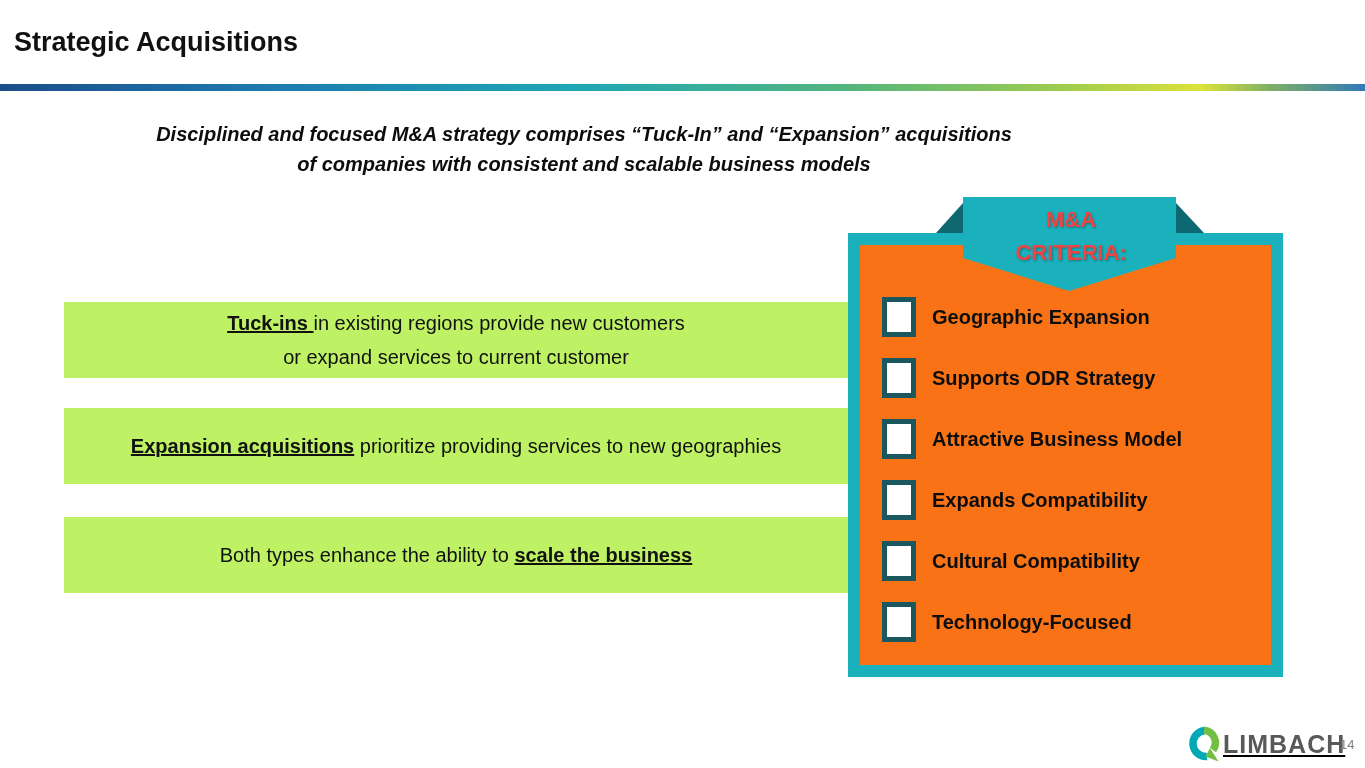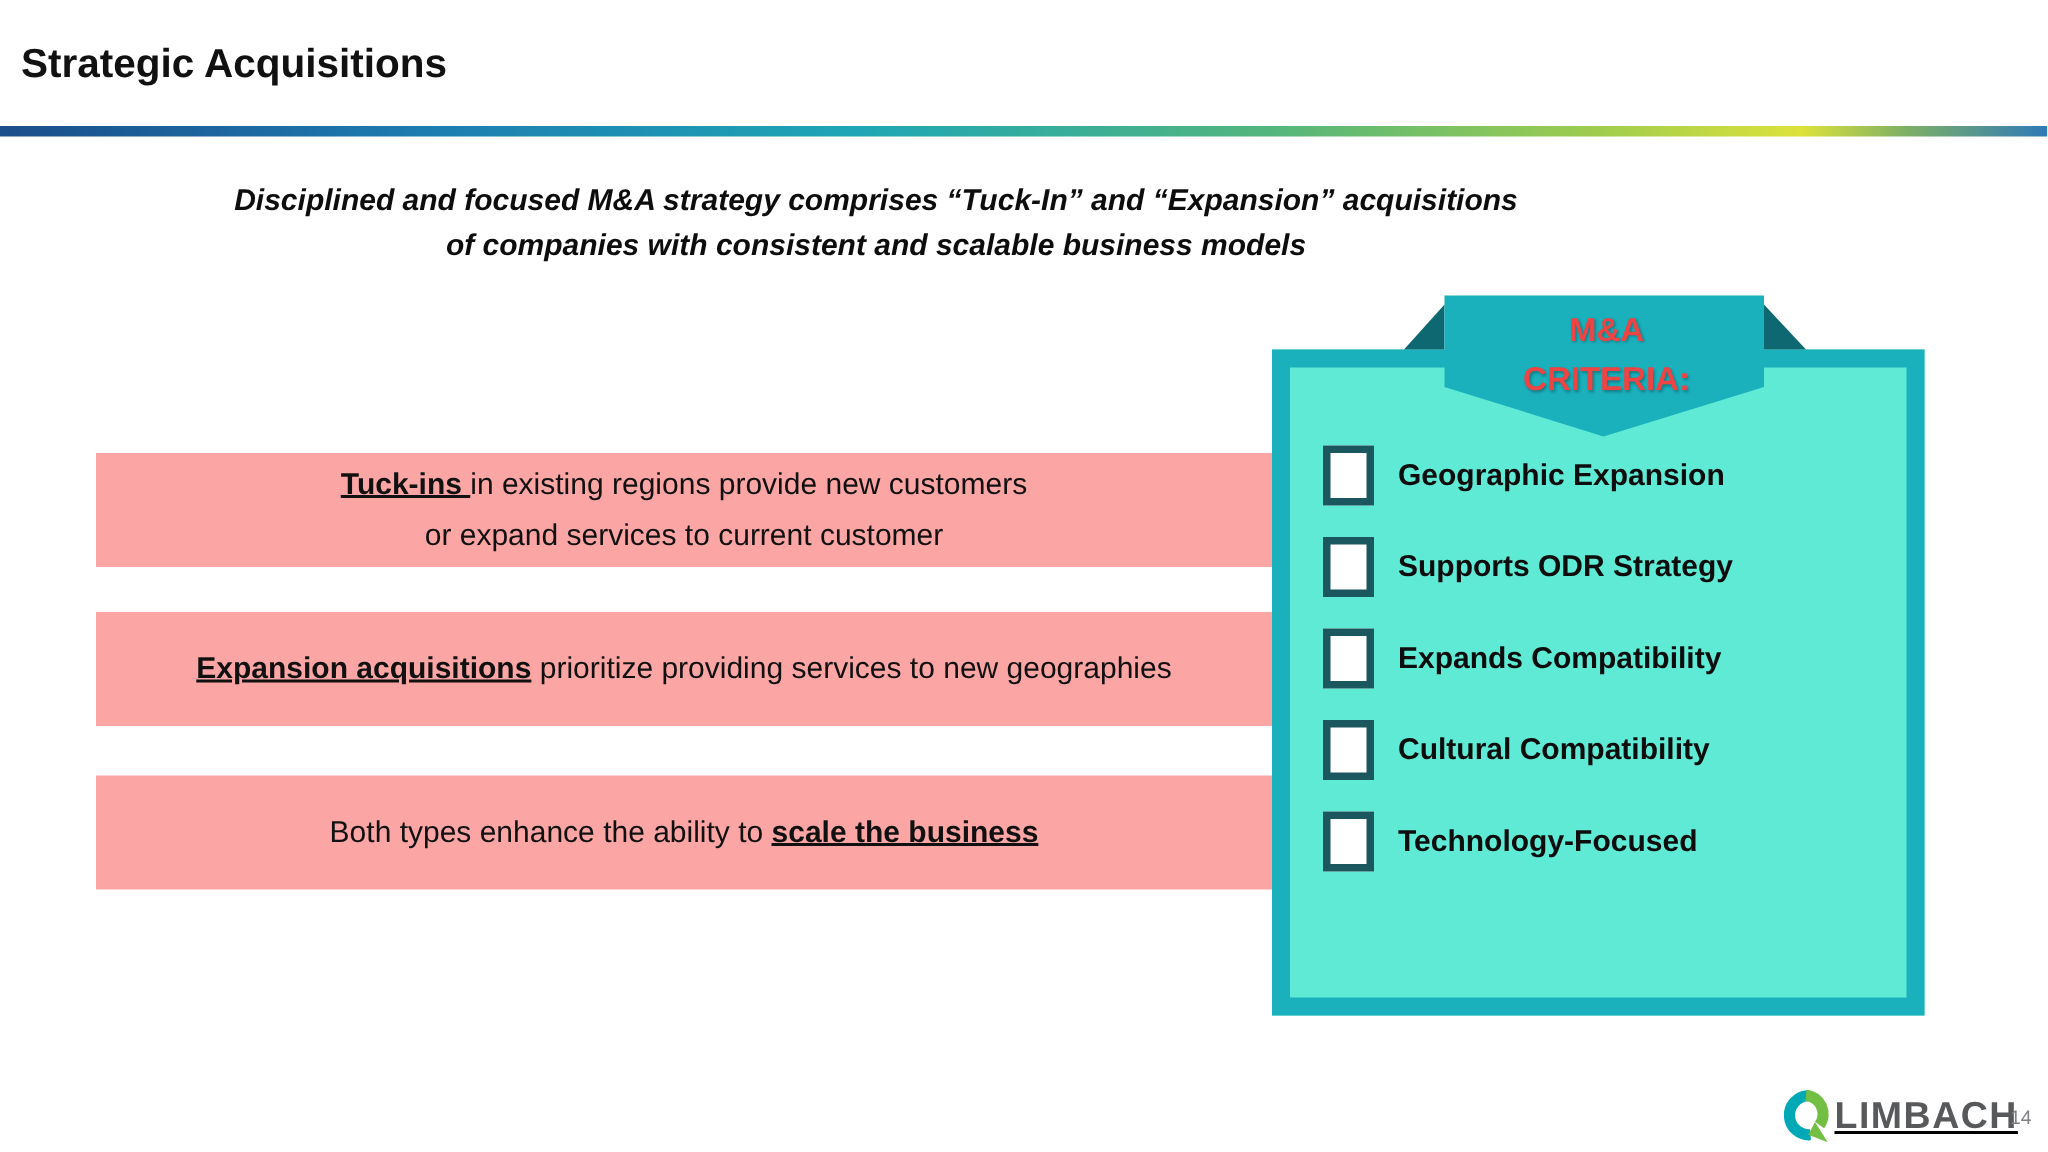--- a/index.html
+++ b/index.html
@@ -47,21 +47,21 @@
     color: #0d0d0d;
     line-height: 30px;
   }
 
   
   .stmt-box {
     position: absolute;
     left: 64px;
     width: 784px;
     height: 76px;
-    background: #fca5a5;
+    background: #bef264;
     display: flex;
     flex-direction: column;
     align-items: center;
     justify-content: center;
     font-size: 20px;
     color: #111111;
     line-height: 34px;
     text-align: center;
   }
   .stmt-box .lead { font-weight: bold; text-decoration: underline; }
@@ -71,21 +71,21 @@
   #box-both      { top: 517px; }
 
   
   .criteria-panel {
     position: absolute;
     left: 848px;
     top: 233px;
     width: 435px;
     height: 444px;
     border: 12px solid #1ab0bc;
-    background: #5eead4;
+    background: #f97316;
     text-align: center;
   }
   .check-list {
     position: absolute;
     left: 22px;
     top: 52px;
     display: flex;
     flex-direction: column;
     gap: 21px;
   }
@@ -186,20 +186,24 @@
 
   <div class="criteria-panel">
     <div class="check-list">
       <div class="check-row">
         <div class="checkbox"></div>
         <div class="check-label">Geographic Expansion</div>
       </div>
       <div class="check-row">
         <div class="checkbox"></div>
         <div class="check-label">Supports ODR Strategy</div>
+      </div>
+      <div class="check-row">
+        <div class="checkbox"></div>
+        <div class="check-label">Attractive Business Model</div>
       </div>
       <div class="check-row">
         <div class="checkbox"></div>
         <div class="check-label">Expands Compatibility</div>
       </div>
       <div class="check-row">
         <div class="checkbox"></div>
         <div class="check-label">Cultural Compatibility</div>
       </div>
       <div class="check-row">

